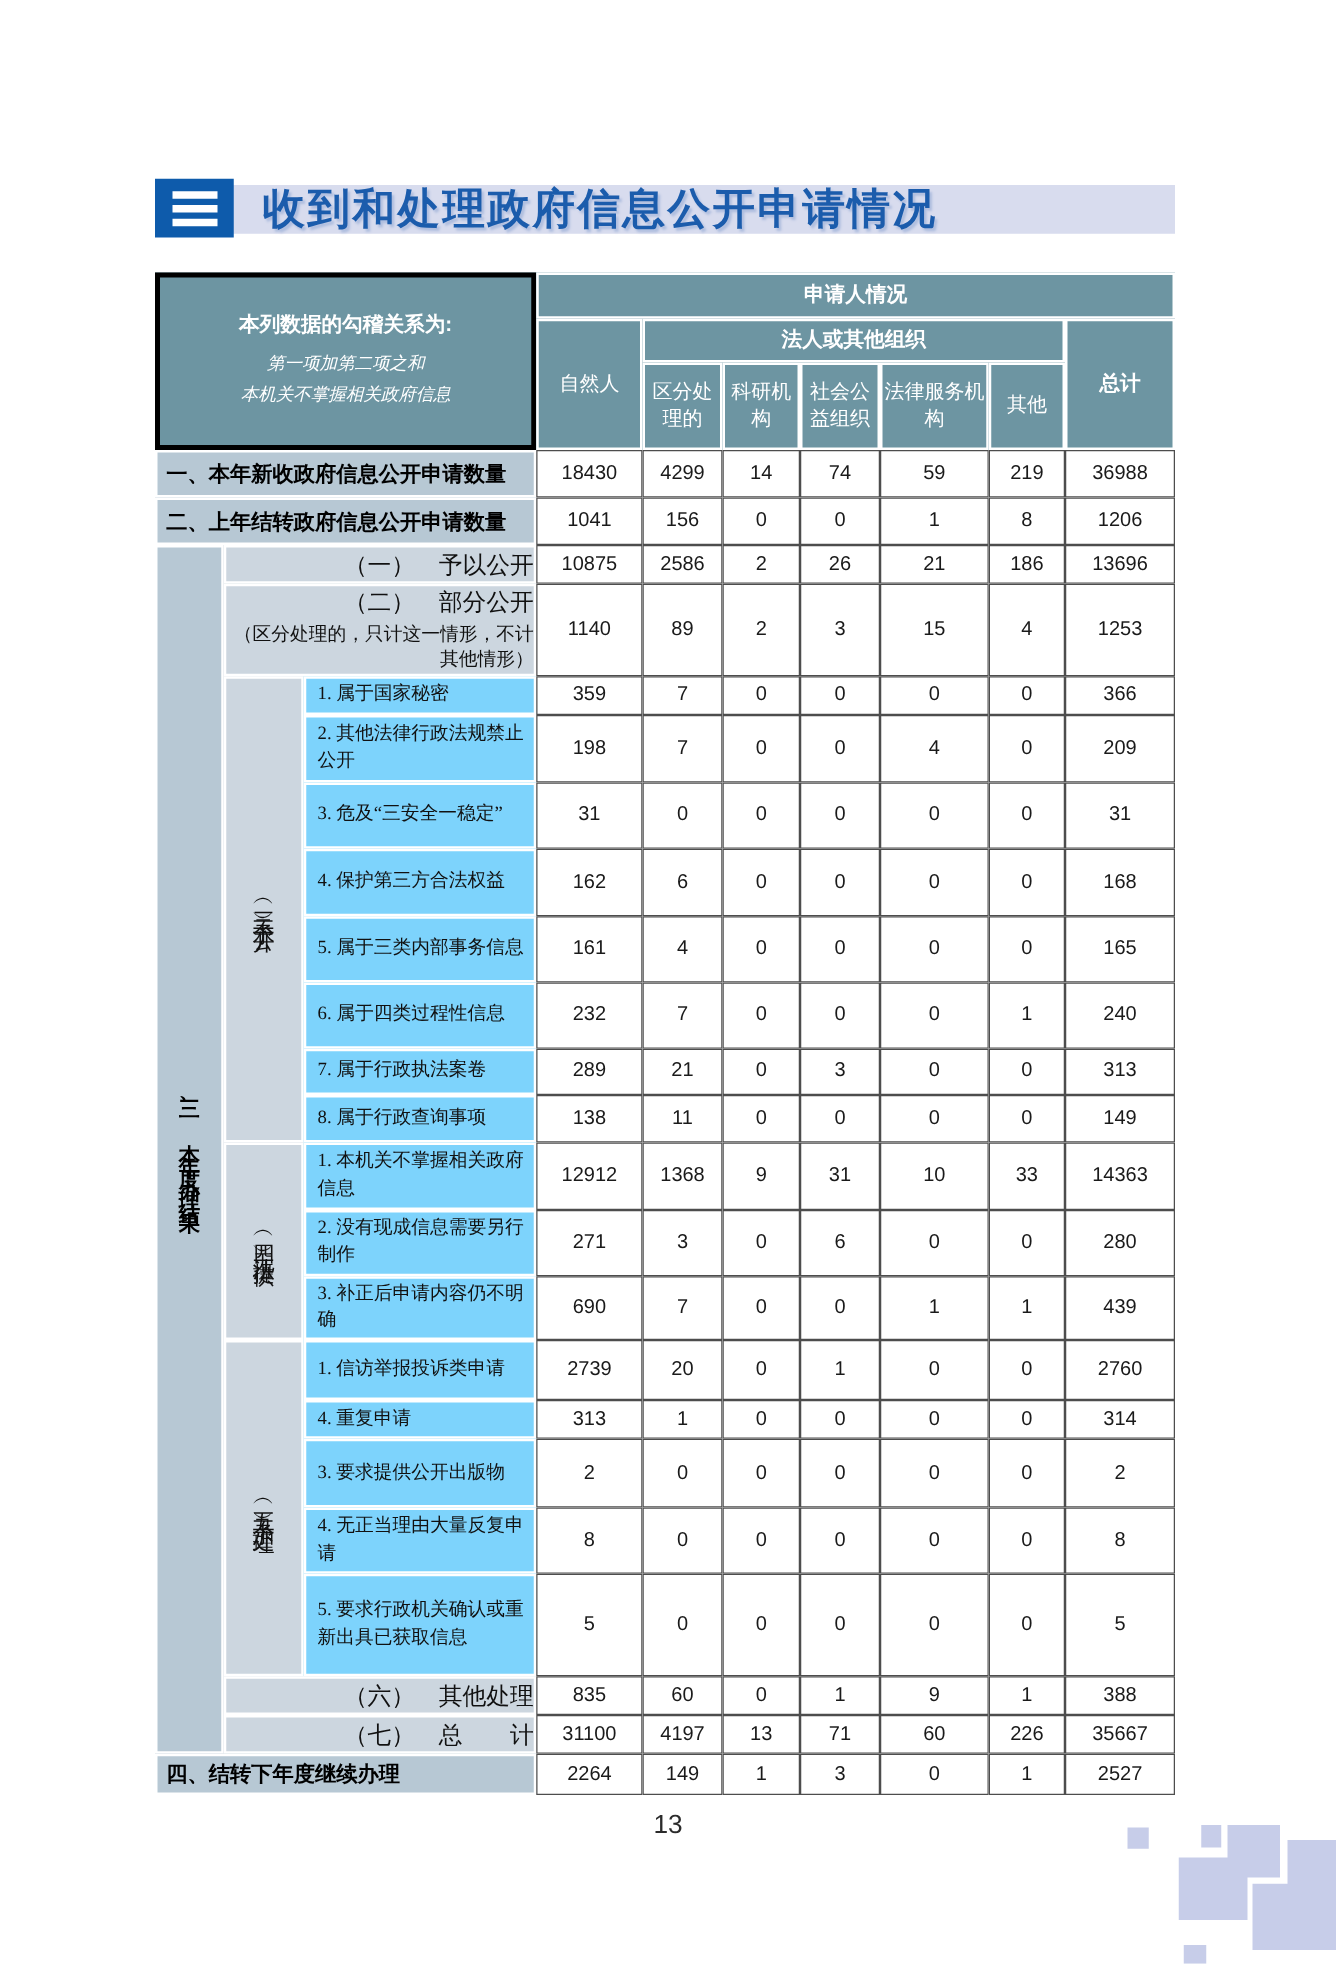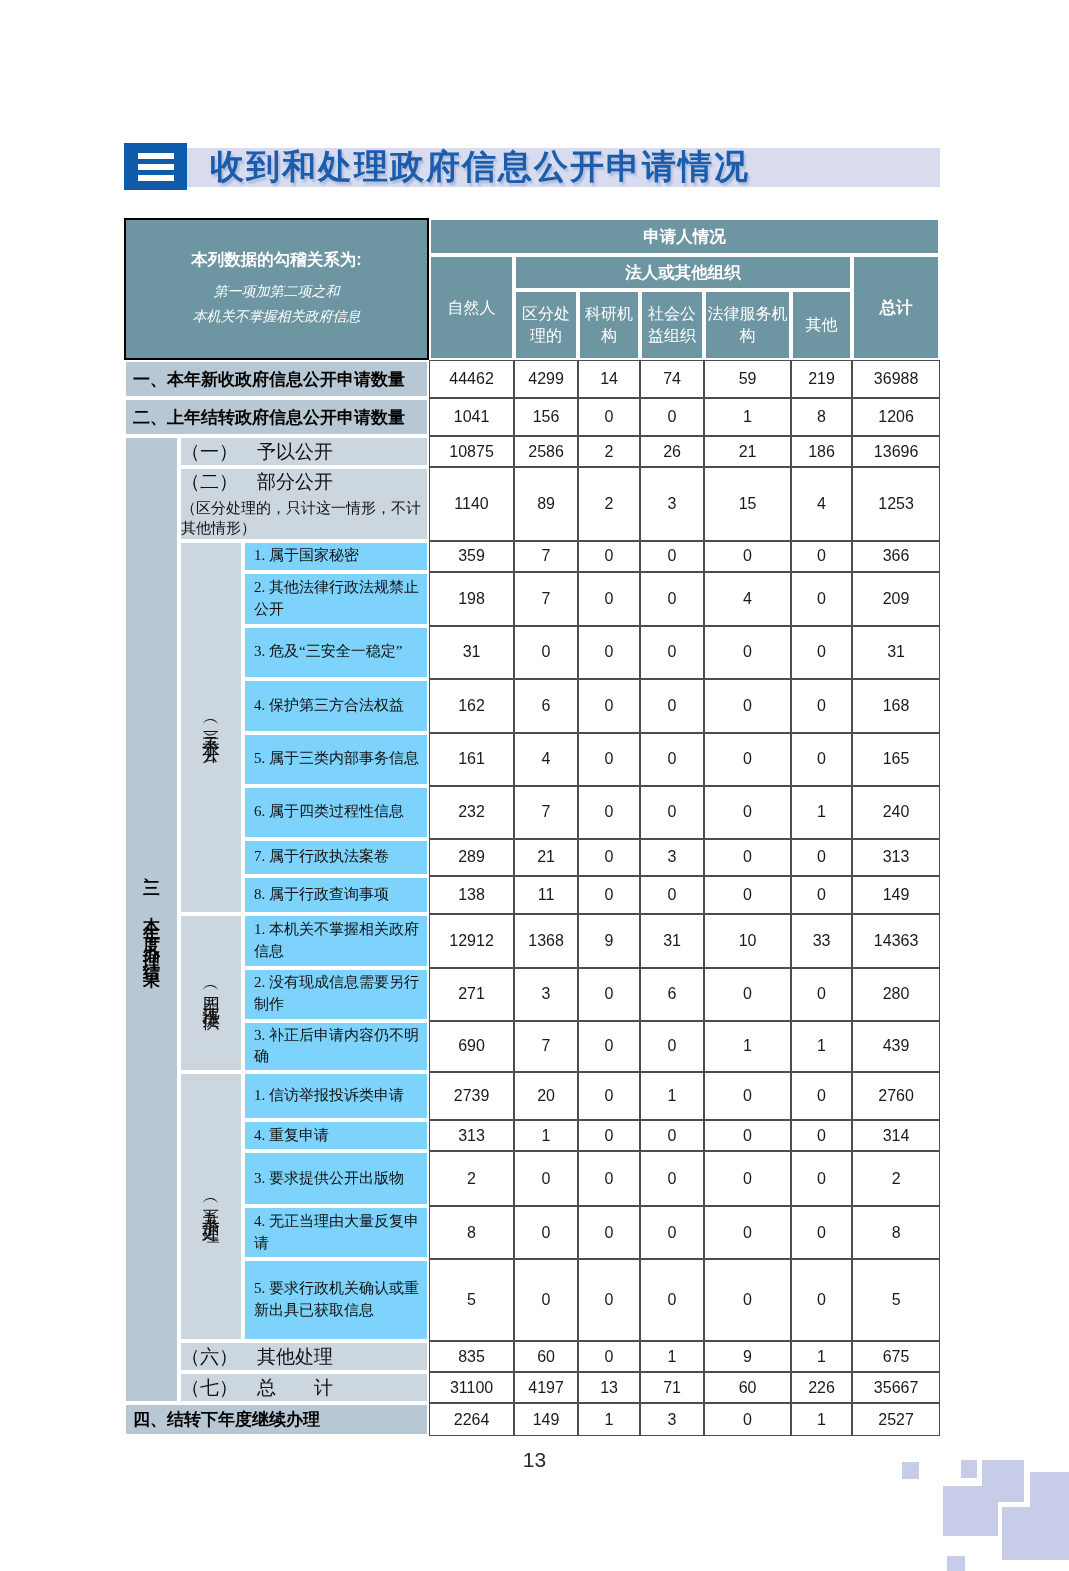--- a/index.html
+++ b/index.html
@@ -15,27 +15,27 @@
   .banner-icon i{display:block;width:36px;height:6px;background:#ffffff;}
   .banner-title{position:absolute;left:210px;top:144px;font-size:34px;font-weight:bold;color:#1b5cac;
     letter-spacing:2px;text-shadow:2px 3px 2px #aebdde;white-space:nowrap;}
   
   table.doc{position:absolute;left:124px;top:218px;border-collapse:separate;border-spacing:0;
     table-layout:fixed;width:816px;}
   td{padding:0;box-sizing:border-box;overflow:hidden;}
   td.th{background:#6d95a2;color:#fff;border:2px solid #fff;text-align:center;vertical-align:middle;
     font-size:16px;line-height:1.35;}
   td.thb{font-weight:bold;font-size:16.5px;}
-  td.corner{background:#6d95a2;color:#fff;border:2px solid #000000;text-align:center;vertical-align:middle;}
+  td.corner{background:#6d95a2;color:#fff;border:4px solid #000000;text-align:center;vertical-align:middle;}
   .corner-l1{font-weight:bold;font-size:16.5px;margin-bottom:9px;}
   .corner-l2{font-family:"Liberation Serif","DejaVu Serif",serif;font-style:italic;font-size:14px;
     line-height:1.75;}
   td.lbl1{background:#b7c8d4;border:2px solid #fff;font-weight:bold;font-size:17px;
     vertical-align:middle;padding-left:7px;color:#000;}
-  td.lbl2{background:#ccd6df;border:2px solid #fff;text-align:left;vertical-align:middle;
+  td.lbl2{background:#ccd6df;border:2px solid #fff;text-align:right;vertical-align:middle;
     font-family:"Liberation Serif","DejaVu Serif",serif;font-size:19px;color:#111;}
   td.lbl2 .sub{font-size:15px;line-height:1.35;margin-top:3px;}
   td.lbl3{background:#7dd3fc;border:2px solid #fff;vertical-align:middle;text-align:left;
     font-family:"Liberation Serif","DejaVu Serif",serif;font-size:15px;line-height:1.45;
     padding:2px 4px 2px 9px;color:#111;}
   td.vertA{background:#b7c8d4;border:2px solid #fff;text-align:center;vertical-align:middle;}
   td.vertB{background:#ccd6df;border:2px solid #fff;text-align:center;vertical-align:middle;}
   .vtxtA{display:inline-block;writing-mode:vertical-rl;font-weight:bold;font-size:17px;
     letter-spacing:0.55em;color:#000;}
   .vtxtB{display:inline-block;writing-mode:vertical-rl;font-size:17.5px;letter-spacing:0.2em;
@@ -87,21 +87,21 @@
   <tr style="height:70px">
     <td class="th">区分处理的</td>
     <td class="th">科研机构</td>
     <td class="th">社会公益组织</td>
     <td class="th">法律服务机构</td>
     <td class="th">其他</td>
   </tr>
 
   <tr style="height:38px">
     <td class="lbl1" colspan="3">一、本年新收政府信息公开申请数量</td>
-    <td class="num">44462</td>
+    <td class="num">18430</td>
     <td class="num">4299</td>
     <td class="num">14</td>
     <td class="num">74</td>
     <td class="num">59</td>
     <td class="num">219</td>
     <td class="num">36988</td>
   </tr>
   <tr style="height:38px">
     <td class="lbl1" colspan="3">二、上年结转政府信息公开申请数量</td>
     <td class="num">1041</td>
@@ -308,21 +308,21 @@
     <td class="num">5</td>
   </tr>
   <tr style="height:31px">
     <td class="lbl2" colspan="2">（六）　其他处理</td>
     <td class="num">835</td>
     <td class="num">60</td>
     <td class="num">0</td>
     <td class="num">1</td>
     <td class="num">9</td>
     <td class="num">1</td>
-    <td class="num">675</td>
+    <td class="num">388</td>
   </tr>
   <tr style="height:31px">
     <td class="lbl2" colspan="2">（七）　总　　计</td>
     <td class="num">31100</td>
     <td class="num">4197</td>
     <td class="num">13</td>
     <td class="num">71</td>
     <td class="num">60</td>
     <td class="num">226</td>
     <td class="num">35667</td>

